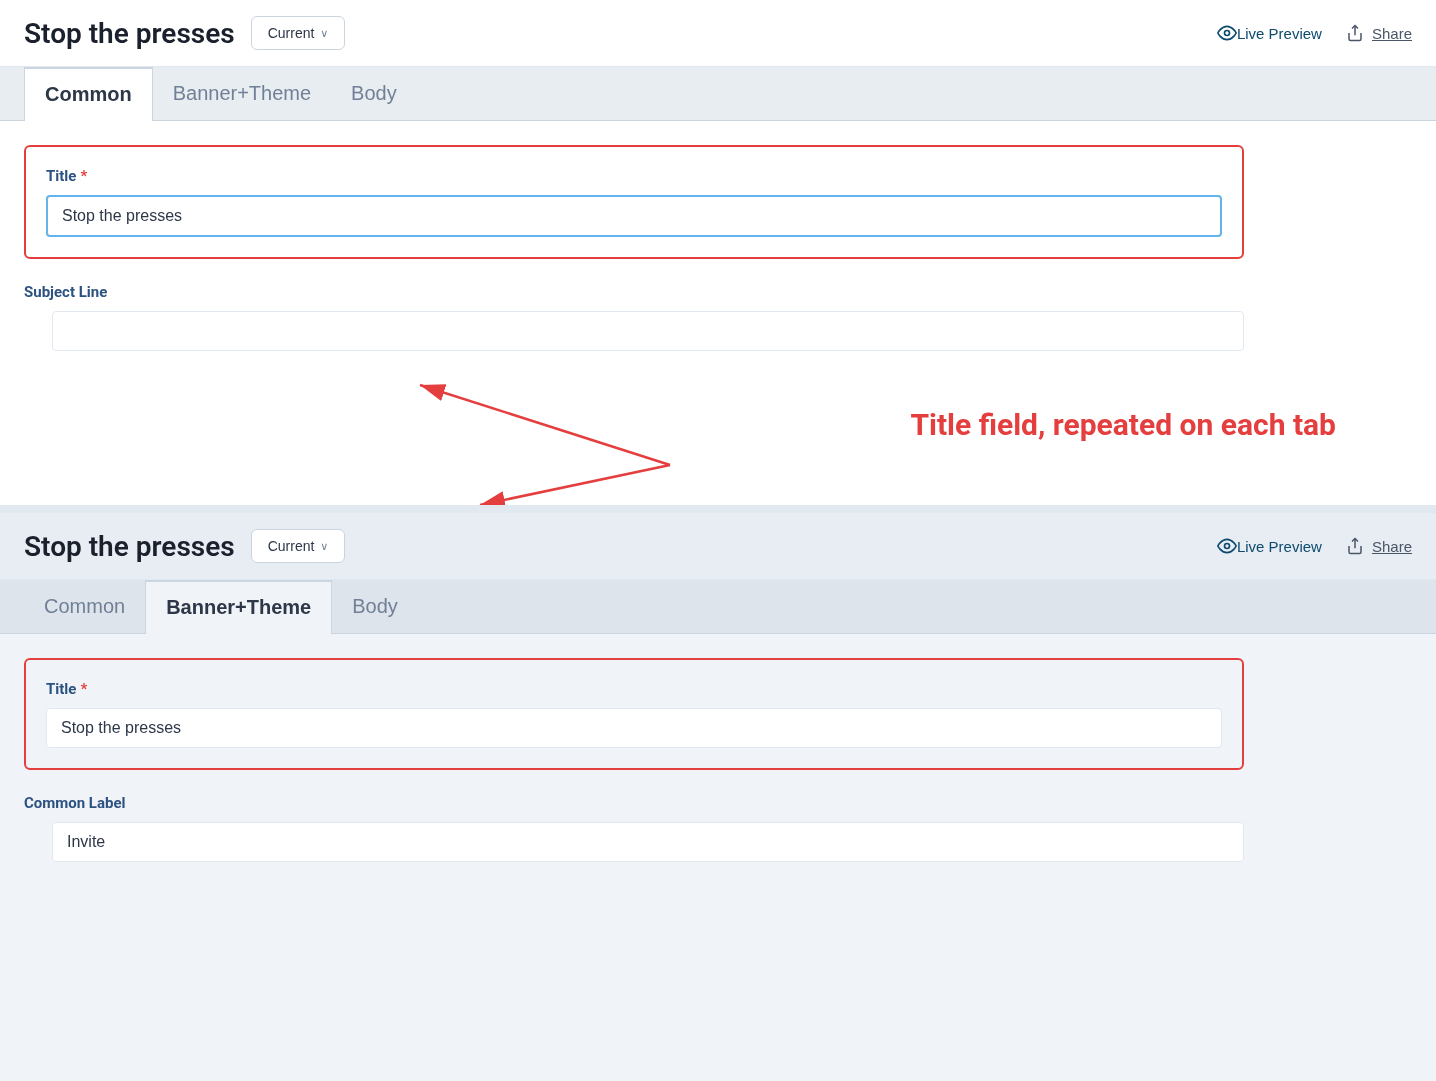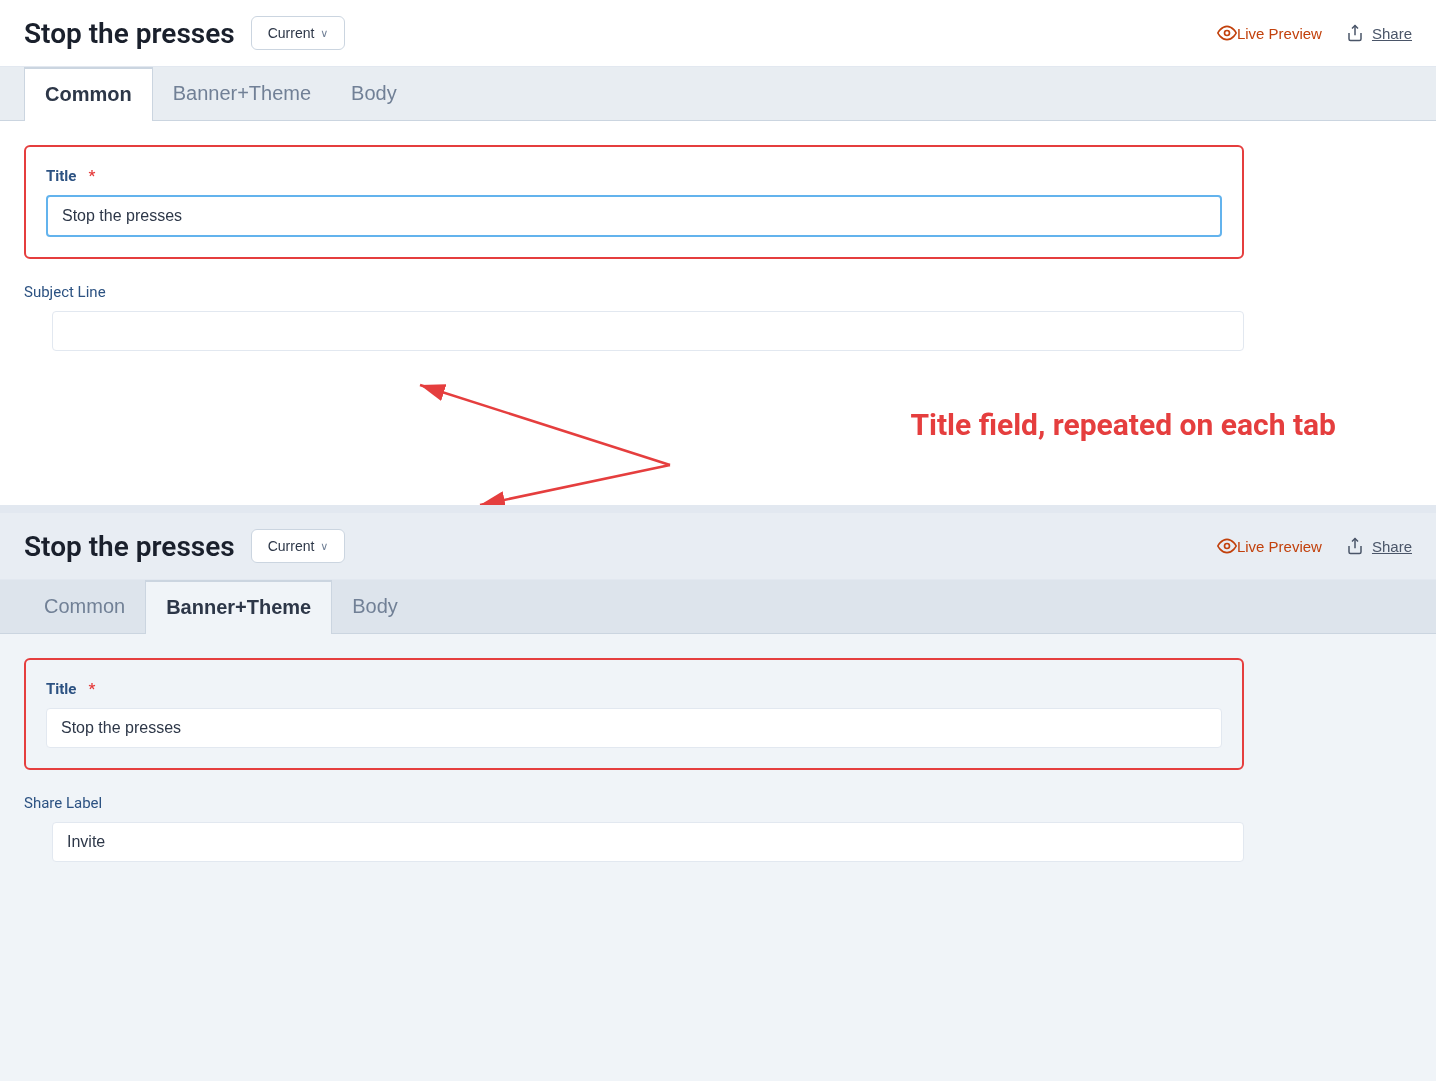--- a/index.html
+++ b/index.html
@@ -56,21 +56,21 @@
       margin-left: auto;
       display: flex;
       align-items: center;
       gap: 24px;
     }
 
     .live-preview-btn {
       display: flex;
       align-items: center;
       font-size: 15px;
-      color: #c2410c;
+      color: #0c4a6e;
       cursor: pointer;
       background: none;
       border: none;
       padding: 0;
     }
 
     .eye-icon {
       width: 20px;
       height: 20px;
     }
@@ -132,21 +132,21 @@
       margin-bottom: 24px;
     }
 
     .field-label {
       font-size: 15px;
       font-weight: 700;
       color: #2c5282;
       margin-bottom: 10px;
       display: flex;
       align-items: center;
-      gap: 12px;
+      gap: 4px;
     }
 
     .required-star {
       color: #e53e3e;
       font-size: 15px;
     }
 
     .text-input {
       width: 100%;
       padding: 10px 14px;
@@ -165,21 +165,21 @@
       margin-bottom: 0;
     }
 
     .field-group-standalone {
       margin-bottom: 0;
       padding-left: 28px;
     }
 
     .subject-label {
       font-size: 15px;
-      font-weight: 400;
+      font-weight: 700;
       color: #2c5282;
       margin-bottom: 10px;
     }
 
     
     .panel-divider {
       height: 8px;
       background: #e2e8f0;
     }
 
@@ -341,21 +341,21 @@
           <span>Title</span>
           <span class="required-star">*</span>
         </div>
         <div class="field-group">
           <input class="text-input no-focus" type="text" value="Stop the presses" style="">
         </div>
       </div>
 
       <div>
         <div class="subject-label">
-          <span>Share Label</span>
+          <span>Common Label</span>
         </div>
         <div class="field-group-standalone">
           <input class="text-input no-focus" type="text" value="Invite" style="">
         </div>
       </div>
     </div>
   </div>
 </div>
 
 </body></html>

